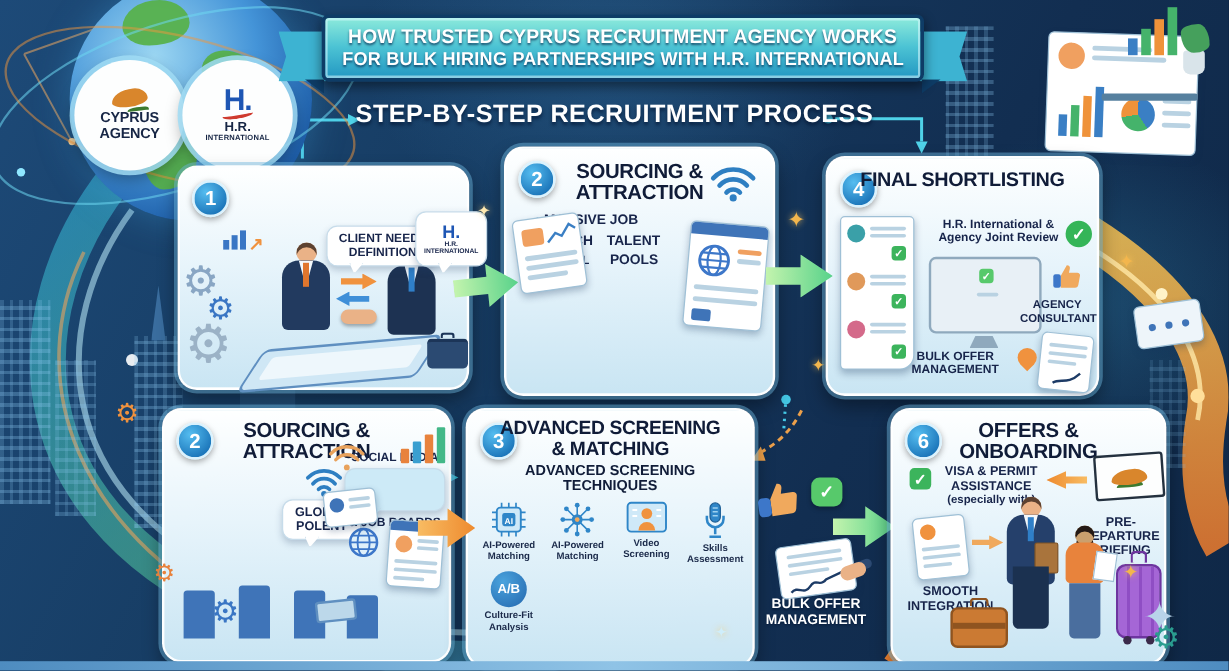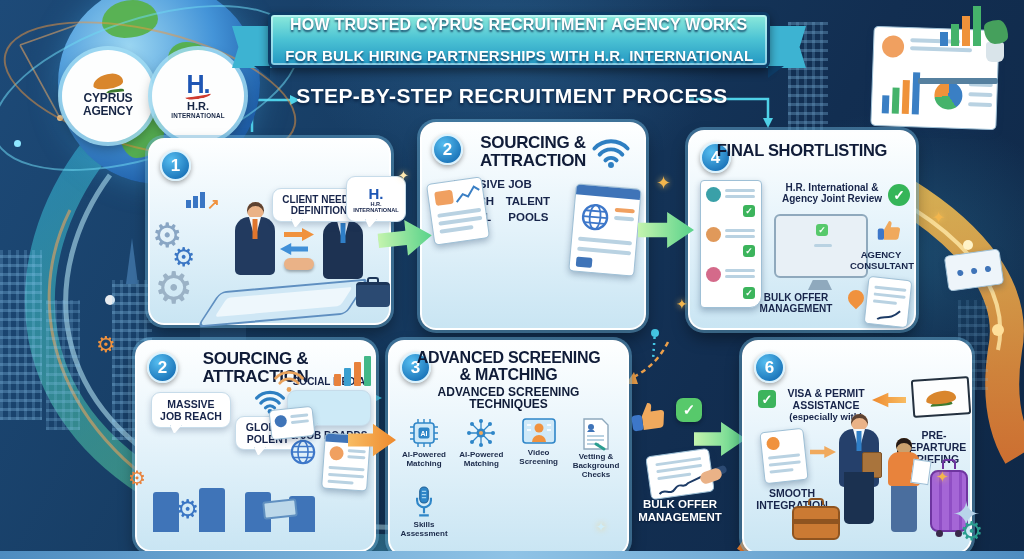--- a/index.html
+++ b/index.html
@@ -39,21 +39,21 @@
   
   .ribbon-tail{position:absolute;width:40px;height:42px;background:#3db3d2;}
   .tail-l{left:232px;top:26px;clip-path:polygon(100% 0,100% 100%,0 100%,16% 50%,0 0);}
   .tail-r{left:766px;top:26px;clip-path:polygon(0 0,100% 0,84% 50%,100% 100%,0 100%);}
   .fold{position:absolute;width:16px;height:12px;background:#0e3c66;}
   .fold-l{left:254px;top:66px;clip-path:polygon(0 0,100% 0,100% 100%);}
   .fold-r{left:768px;top:66px;clip-path:polygon(0 0,100% 0,0 100%);}
   .banner{left:268px;top:12px;width:502px;height:56px;border:3px solid #0e3c66;border-radius:6px;
     background:linear-gradient(180deg,#8ceadb 0%,#4cc3d4 48%,#2397c2 100%);
     box-shadow:inset 0 0 0 2px rgba(220,250,255,.55),0 4px 10px rgba(0,0,0,.45);
-    display:flex;flex-direction:column;align-items:center;justify-content:space-between;}
+    display:flex;flex-direction:column;align-items:center;justify-content:center;}
   .banner div{color:#fff;font-weight:700;text-shadow:0 1.5px 2px rgba(8,40,78,.75);letter-spacing:.2px;white-space:nowrap;}
   .bl1{font-size:16.5px;transform:scaleX(.97);}
   .bl2{font-size:15.5px;transform:scaleX(.97);}
   .subtitle{left:0;top:84px;width:1024px;text-align:center;color:#fff;font-weight:700;font-size:21px;
     letter-spacing:.4px;text-shadow:0 2px 3px rgba(5,25,55,.8);}
 
   
   .box{position:absolute;border-radius:16px;
     background:linear-gradient(180deg,#feffff 0%,#e7f4fb 45%,#c9e5f3 100%);
     border:2px solid rgba(255,255,255,.95);
@@ -370,24 +370,20 @@
       <div>MANAGEMENT</div>
     </div>
   </div>
 
   <div class="box" style="left:135px;top:340px;width:241px;height:212px;">
     <div class="badge" style="left:10px;top:10px;">2</div>
     <div class="btitle" style="top:8px;font-size:17px;">
       <div>SOURCING &amp;</div>
       <div>ATTRACTION</div>
     </div>
-    <div class="bubble" style="left:14px;top:50px;width:80px;height:36px;font-size:10.5px;">
-      <div>MASSIVE</div>
-      <div>JOB REACH</div>
-    </div>
     <svg class="abs" width="34" height="26" viewBox="0 0 24 18" style="left:116px;top:46px;">
       <path d="M2.5 7 a13 13 0 0 1 19 0" stroke="#2e7fc2" stroke-width="2.2" fill="none" stroke-linecap="round"></path>
       <path d="M5.5 10.5 a8.6 8.6 0 0 1 13 0" stroke="#2e7fc2" stroke-width="2.2" fill="none" stroke-linecap="round"></path>
       <path d="M8.8 13.8 a4.3 4.3 0 0 1 6.4 0" stroke="#2e7fc2" stroke-width="2.2" fill="none" stroke-linecap="round"></path>
       <circle cx="12" cy="16.4" r="1.7" fill="#2e7fc2"></circle>
       </svg>
     <div class="bubble" style="left:98px;top:74px;width:66px;height:34px;font-size:10.5px;">
       <div>GLOBAL</div>
       <div>POLENT</div>
     </div>
@@ -468,37 +464,31 @@
       <div class="grid-item">
         <svg width="34" height="28" viewBox="0 0 34 28" style="margin:0 auto;">
           <rect x="1" y="1" width="32" height="24" rx="3" fill="#cfe9f8" stroke="#2f86c8" stroke-width="1.6"></rect>
           <circle cx="17" cy="10" r="4.5" fill="#f0923e"></circle>
             <path d="M10 24 a7 7 0 0 1 14 0z" fill="#f0923e"></path>
           <path d="M5 7h4M5 12h4M25 7h4M25 12h4" stroke="#fff" stroke-width="1.6"></path>
         </svg>
         <div class="gi-label"><span>Video</span><br><span>Screening</span></div>
       </div>
       <div class="grid-item">
-        <svg width="28" height="32" viewBox="0 0 28 32" style="margin:0 auto;">
-          <path d="M2 1 h18 l6 6 v24 H2z" fill="#fff" stroke="#8fa9bd" stroke-width="1.4"></path>
-          <circle cx="9" cy="9" r="3" fill="#3f74b8"></circle>
-            <path d="M5 14 a4.5 4.5 0 0 1 8 0z" fill="#3f74b8"></path>
-          <path d="M5 18h17M5 22h17M5 26h12" stroke="#b9d2e2" stroke-width="1.8"></path>
-          <path d="M14 26 l8 5" stroke="#2a9d8f" stroke-width="3" stroke-linecap="round"></path>
-        </svg>
-        <div class="gi-label"><span>Vetting &amp;</span><br><span>Background Checks</span></div>
-      </div>
-      <div class="grid-item">
         <svg width="22" height="32" viewBox="0 0 20 30" style="margin:0 auto;">
           <rect x="6" y="1" width="8" height="15" rx="4" fill="#2f86c8" stroke="#1d5f96" stroke-width="1"></rect>
           <path d="M3.5 11 v2.5 a6.5 6.5 0 0 0 13 0 V11" stroke="#2f86c8" fill="none" stroke-width="2"></path>
           <path d="M10 20.5 v5 M5.5 27.5 h9" stroke="#2f86c8" stroke-width="2"></path>
           <path d="M8 5h4M8 8h4M8 11h4" stroke="#9ed1ef" stroke-width="1.2"></path>
         </svg>
         <div class="gi-label"><span>Skills</span><br><span>Assessment</span></div>
+      </div>
+      <div class="grid-item">
+        <div style="width:30px;height:30px;margin:0 auto;border-radius:50%;background:radial-gradient(circle at 35% 30%,#4aa3dd,#2467ae);display:flex;align-items:center;justify-content:center;color:#fff;font-weight:700;font-size:11px;">A/B</div>
+        <div class="gi-label"><span>Culture-Fit</span><br><span>Analysis</span></div>
       </div>
     </div>
   </div>
 
   <svg class="abs" width="42" height="42" viewBox="0 0 24 24" style="left:628px;top:396px;transform:rotate(-8deg);">
     <path fill="#f0a95d" d="M8 11l4-7c1.6 0 2.4 1 2 2.6L13.4 9H19c1.2 0 2 .9 1.8 2l-1.1 6c-.2 1.2-1 2-2.2 2H8z"></path>
     <rect x="2" y="10" width="6" height="9" rx="2" fill="#3d77c9"></rect>
     </svg>
   <div class="abs" style="left:676px;top:398px;width:26px;height:24px;background:#57c96b;border-radius:7px;color:#fff;font-weight:700;font-size:15px;display:flex;align-items:center;justify-content:center;box-shadow:0 2px 4px rgba(0,0,0,.3);">✓</div>
   <div class="arr" style="left:694px;top:420px;width:52px;height:38px;"></div>
@@ -511,20 +501,24 @@
       </svg>
   </div>
   <div class="abs" style="left:700px;top:470px;width:22px;height:12px;background:#eab287;border-radius:6px;transform:rotate(-20deg);box-shadow:8px -2px 0 -2px #2c4a73;"></div>
   <div class="lbl" style="left:624px;top:498px;width:112px;font-size:11.5px;color:#fff;text-shadow:0 1px 2px rgba(0,20,50,.8);">
     <div>BULK OFFER</div>
     <div>MANAGEMENT</div>
   </div>
 
   <div class="box" style="left:742px;top:340px;width:230px;height:214px;">
     <div class="badge" style="left:10px;top:10px;">6</div>
+    <div class="btitle" style="top:8px;font-size:17px;">
+      <div>OFFERS &amp;</div>
+      <div>ONBOARDING</div>
+    </div>
     <div class="chk" style="left:14px;top:48px;width:18px;height:18px;font-size:13px;border-radius:4px;">✓</div>
     <div class="lbl" style="left:36px;top:46px;width:92px;font-size:10.5px;">
       <div>VISA &amp; PERMIT</div>
       <div>ASSISTANCE</div>
       <div style="font-size:9.5px;">(especially with)</div>
     </div>
     <div class="arr orange left" style="left:128px;top:50px;width:34px;height:16px;"></div>
     <div class="abs" style="left:168px;top:36px;width:58px;height:38px;background:#fdfefe;border:2px solid #24313f;border-radius:3px;transform:rotate(-4deg);display:flex;align-items:center;justify-content:center;">
       <div style="width:30px;height:13px;background:#d9862c;border-radius:62% 38% 55% 45%/72% 58% 42% 28%;box-shadow:0 6px 0 -4px #3d7a2f;"></div>
     </div>

